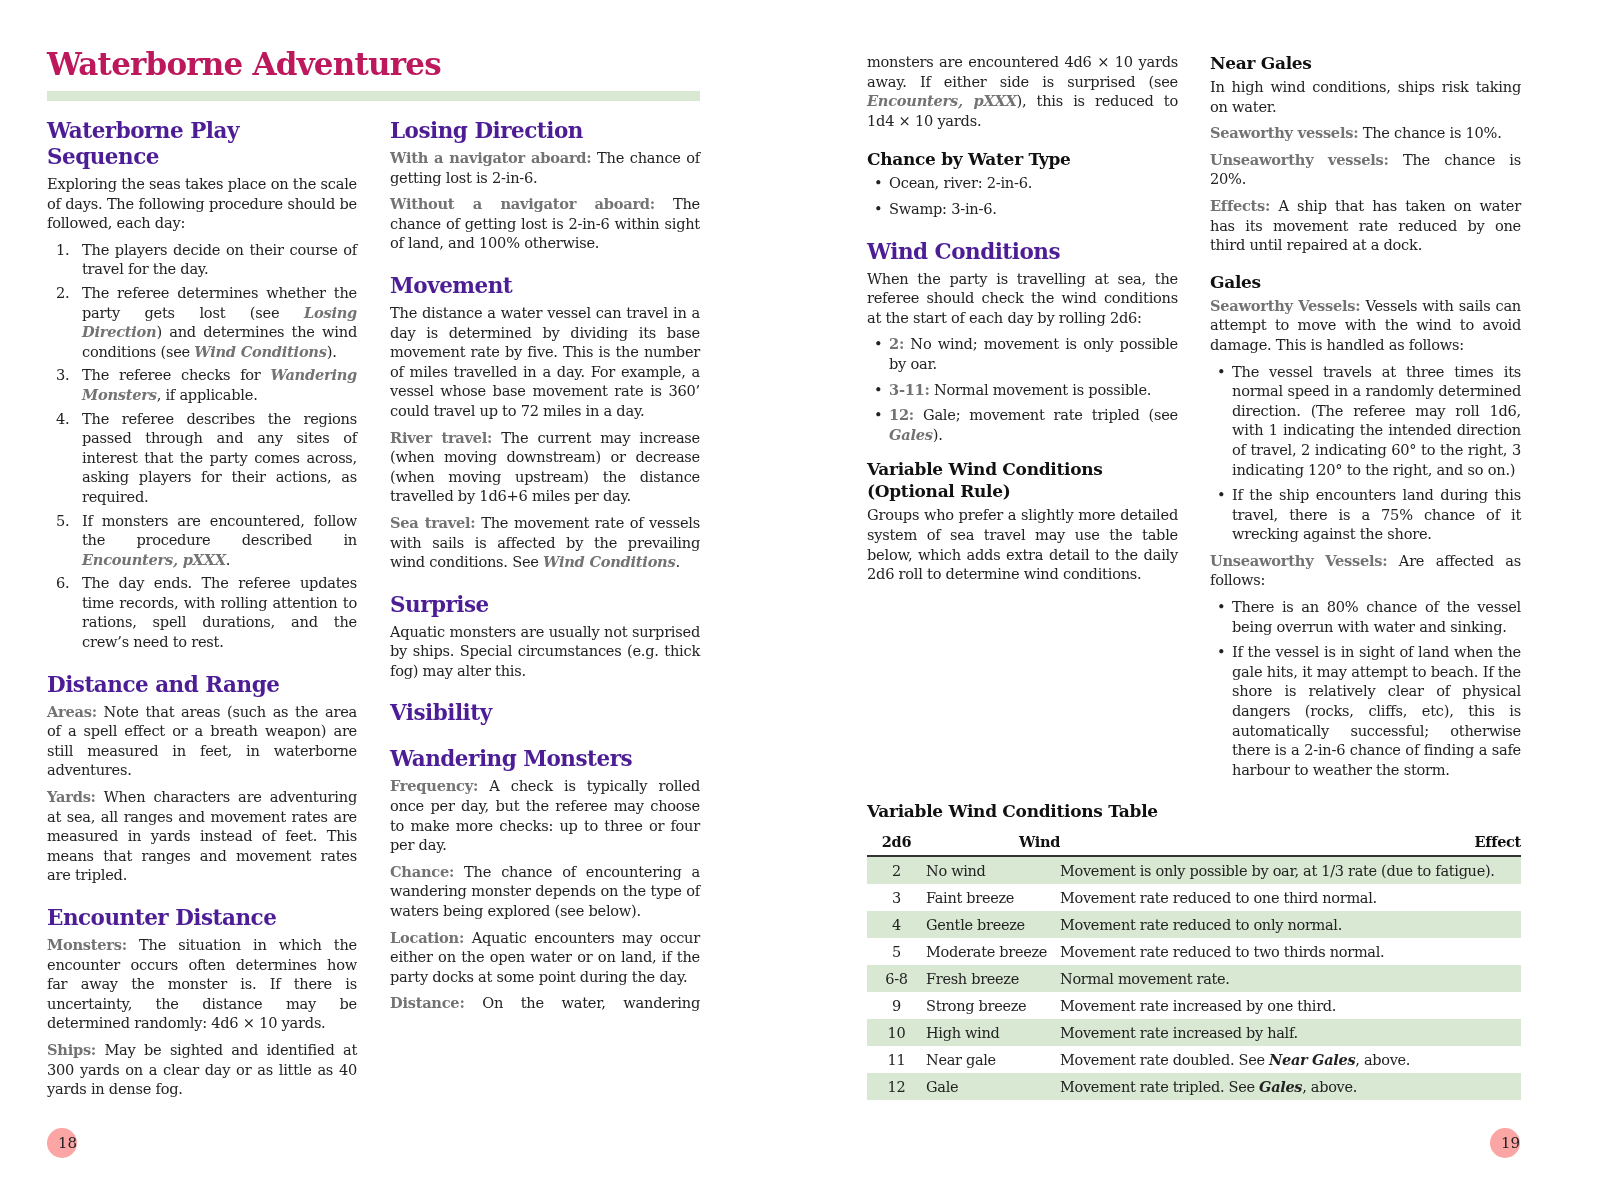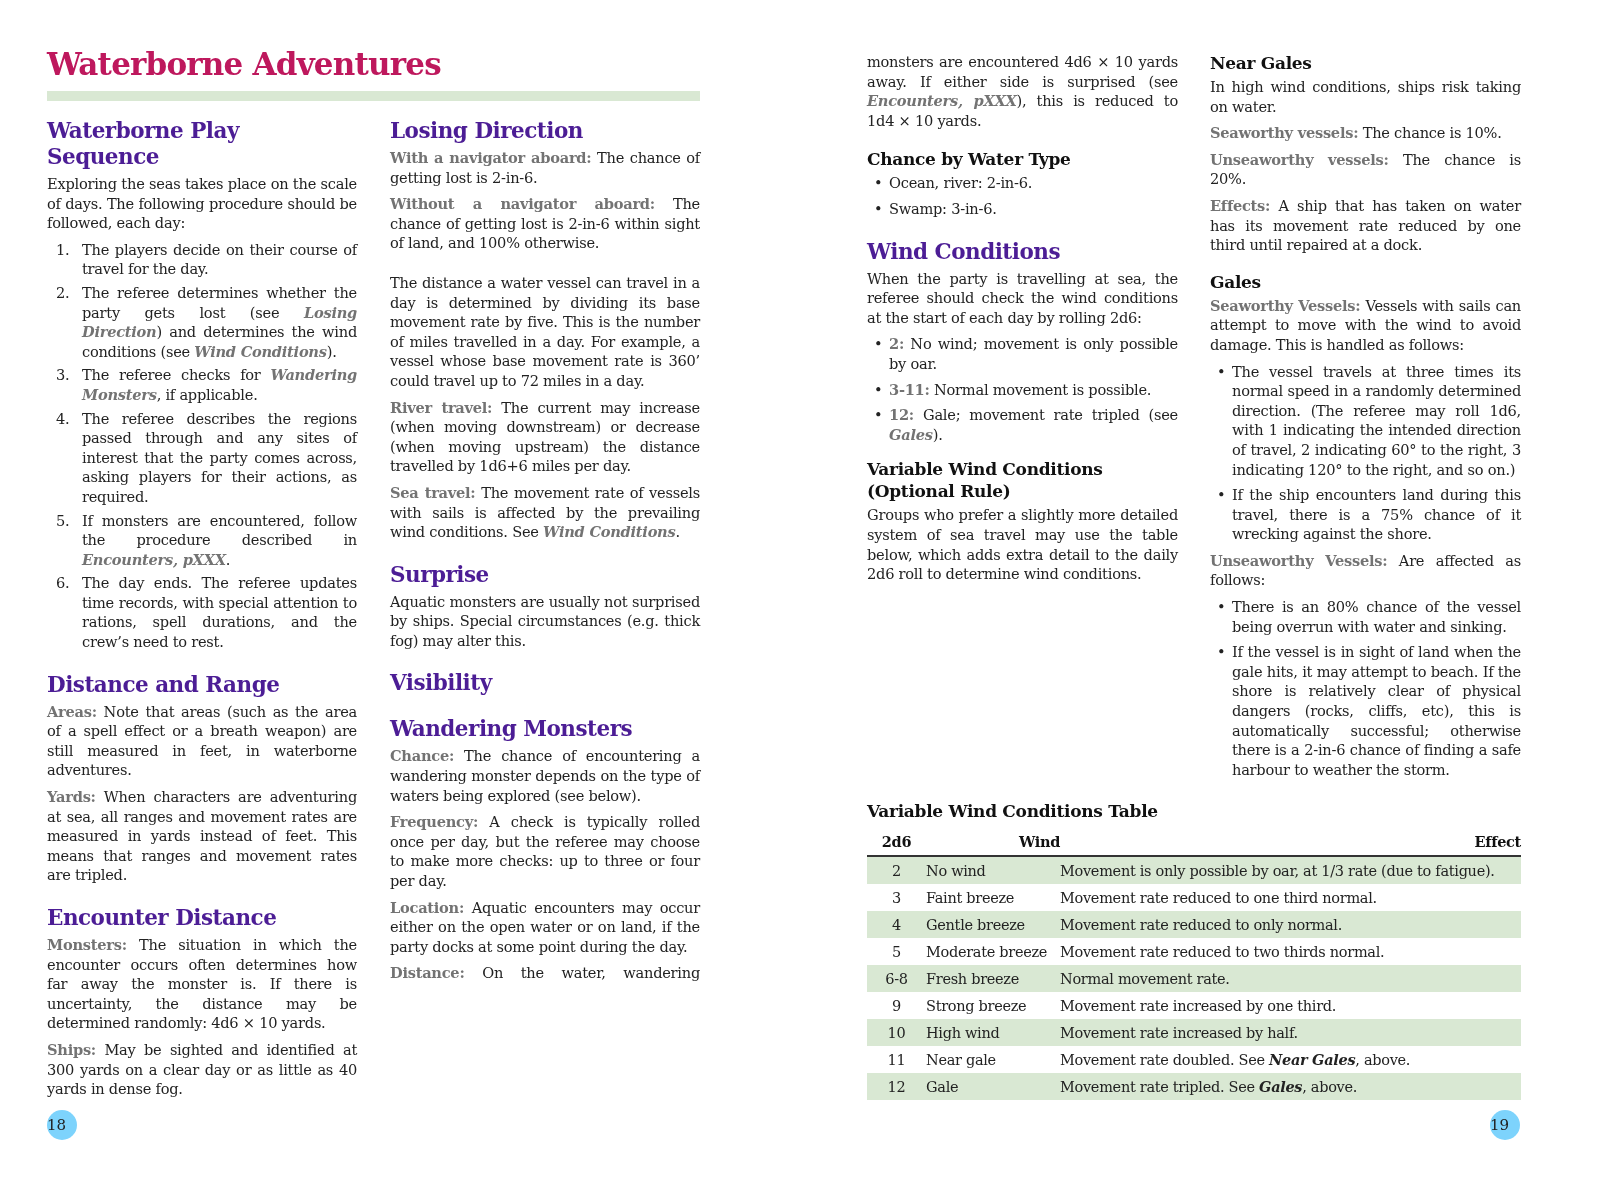--- a/index.html
+++ b/index.html
@@ -29,21 +29,21 @@
     letter-spacing: -0.3px; color: #111; text-align: left;
   }
   ol.seq { margin: 0; padding: 0; list-style: none; }
   ol.seq li { position: relative; padding-left: 35px; margin-bottom: 4px; }
   ol.seq li .num { position: absolute; left: 9px; top: 0; }
   ul.bul { margin: 0 0 7px 0; padding: 0; list-style: none; }
   ul.bul li { position: relative; padding-left: 22px; margin-bottom: 6px; }
   ul.bul li .dot { position: absolute; left: 7px; top: 0; }
   .page-num {
     position: absolute; width: 30px; height: 30px; border-radius: 50%;
-    background: #7dd3fc; font-size: 15px; line-height: 30px; text-align: left; color: #222;
+    background: #fca5a5; font-size: 15px; line-height: 30px; text-align: right; color: #222; margin-top: 18px;
   }
   .sp-h { margin-top: 20px; }
   table.wind {
     border-collapse: collapse; width: 654px; font-size: 14.5px; letter-spacing: -0.3px;
   }
   table.wind th {
     font-weight: bold; text-align: right; height: 27px; padding: 0; border-bottom: 2px solid #333; color: #111;
   }
   table.wind td { height: 27px; padding: 0; color: #222; }
   table.wind tr.alt td { background: #d9e8d3; }
@@ -59,21 +59,21 @@
 <div class="col" style="left:47px; top:118px; width:310px;">
   <section>
     <h2>Waterborne Play Sequence</h2>
     <p>Exploring the seas takes place on the scale of days. The following procedure should be followed, each day:</p>
     <ol class="seq">
       <li><span class="num">1.</span><span>The players decide on their course of travel for the day.</span></li>
       <li><span class="num">2.</span><span>The referee determines whether the party gets lost (see </span><b><i>Losing Direction</i></b><span>) and determines the wind conditions (see </span><b><i>Wind Conditions</i></b><span>).</span></li>
       <li><span class="num">3.</span><span>The referee checks for </span><b><i>Wandering Monsters</i></b><span>, if applicable.</span></li>
       <li><span class="num">4.</span><span>The referee describes the regions passed through and any sites of interest that the party comes across, asking players for their actions, as required.</span></li>
       <li><span class="num">5.</span><span>If monsters are encountered, follow the procedure described in </span><b><i>Encounters, pXXX</i></b><span>.</span></li>
-      <li><span class="num">6.</span><span>The day ends. The referee updates time records, with special attention to rations, spell durations, and the crew’s need to rest.</span></li>
+      <li><span class="num">6.</span><span>The day ends. The referee updates time records, with rolling attention to rations, spell durations, and the crew’s need to rest.</span></li>
     </ol>
   </section>
 
   <section class="sp-h">
     <h2>Distance and Range</h2>
     <p><b>Areas:</b><span> Note that areas (such as the area of a spell effect or a breath weapon) are still measured in feet, in waterborne adventures.</span></p>
     <p><b>Yards:</b><span> When characters are adventuring at sea, all ranges and movement rates are measured in yards instead of feet. This means that ranges and movement rates are tripled.</span></p>
   </section>
 
   <section class="sp-h">
@@ -84,38 +84,39 @@
 </div>
 
 <div class="col" style="left:390px; top:118px; width:310px;">
   <section>
     <h2>Losing Direction</h2>
     <p><b>With a navigator aboard:</b><span> The chance of getting lost is 2-in-6.</span></p>
     <p><b>Without a navigator aboard:</b><span> The chance of getting lost is 2-in-6 within sight of land, and 100% otherwise.</span></p>
   </section>
 
   <section class="sp-h">
+    <h2>Movement</h2>
     <p>The distance a water vessel can travel in a day is determined by dividing its base movement rate by five. This is the number of miles travelled in a day. For example, a vessel whose base movement rate is 360’ could travel up to 72 miles in a day.</p>
     <p><b>River travel:</b><span> The current may increase (when moving downstream) or decrease (when moving upstream) the distance travelled by 1d6+6 miles per day.</span></p>
     <p><b>Sea travel:</b><span> The movement rate of vessels with sails is affected by the prevailing wind conditions. See </span><b><i>Wind Conditions</i></b><span>.</span></p>
   </section>
 
   <section class="sp-h">
     <h2>Surprise</h2>
     <p>Aquatic monsters are usually not surprised by ships. Special circumstances (e.g. thick fog) may alter this.</p>
   </section>
 
   <section class="sp-h">
     <h2>Visibility</h2>
   </section>
 
   <section class="sp-h">
     <h2>Wandering Monsters</h2>
+    <p><b>Frequency:</b><span> A check is typically rolled once per day, but the referee may choose to make more checks: up to three or four per day.</span></p>
     <p><b>Chance:</b><span> The chance of encountering a wandering monster depends on the type of waters being explored (see below).</span></p>
-    <p><b>Frequency:</b><span> A check is typically rolled once per day, but the referee may choose to make more checks: up to three or four per day.</span></p>
     <p><b>Location:</b><span> Aquatic encounters may occur either on the open water or on land, if the party docks at some point during the day.</span></p>
     <p style="text-align-last: justify;"><b>Distance:</b><span> On the water, wandering</span></p>
   </section>
 </div>
 
 <div class="col" style="left:867px; top:52px; width:311px;">
   <p><span>monsters are encountered 4d6 × 10 yards away. If either side is surprised (see </span><b><i>Encounters, pXXX</i></b><span>), this is reduced to 1d4 × 10 yards.</span></p>
 
   <section style="margin-top:18px;">
     <h3>Chance by Water Type</h3>

